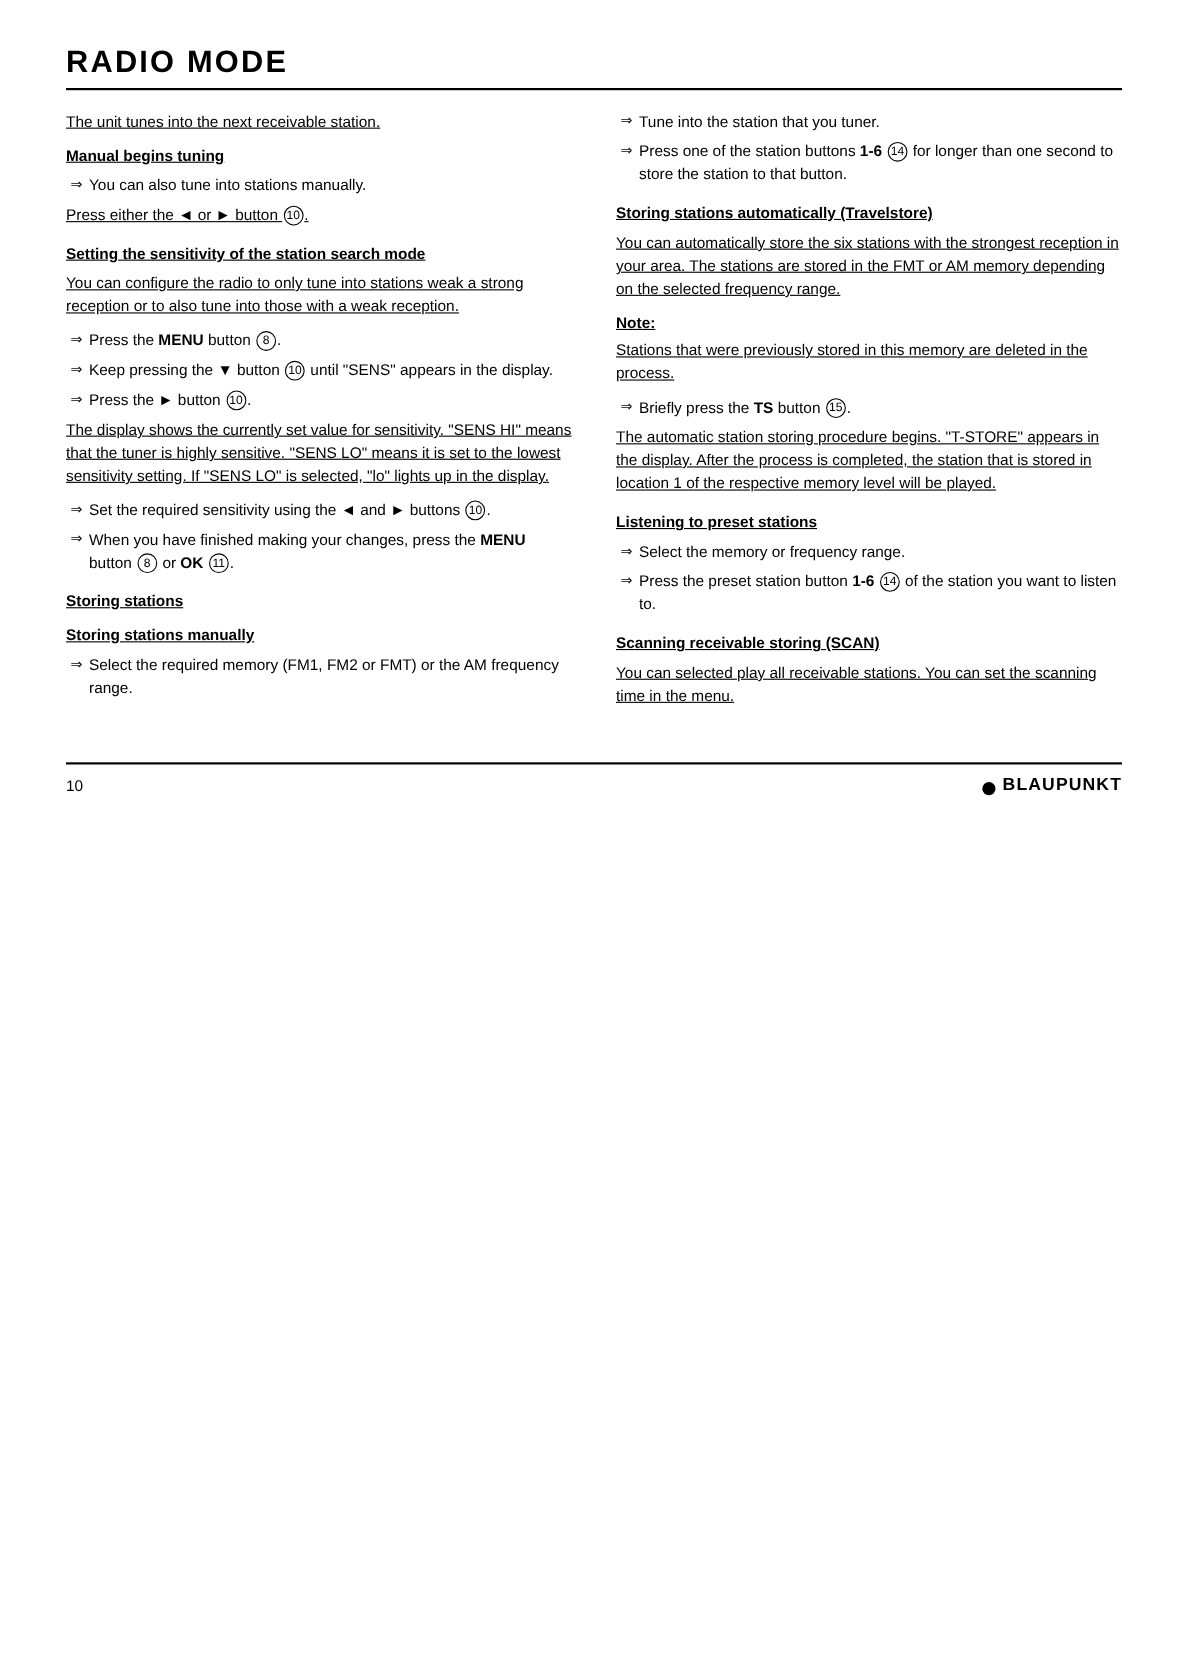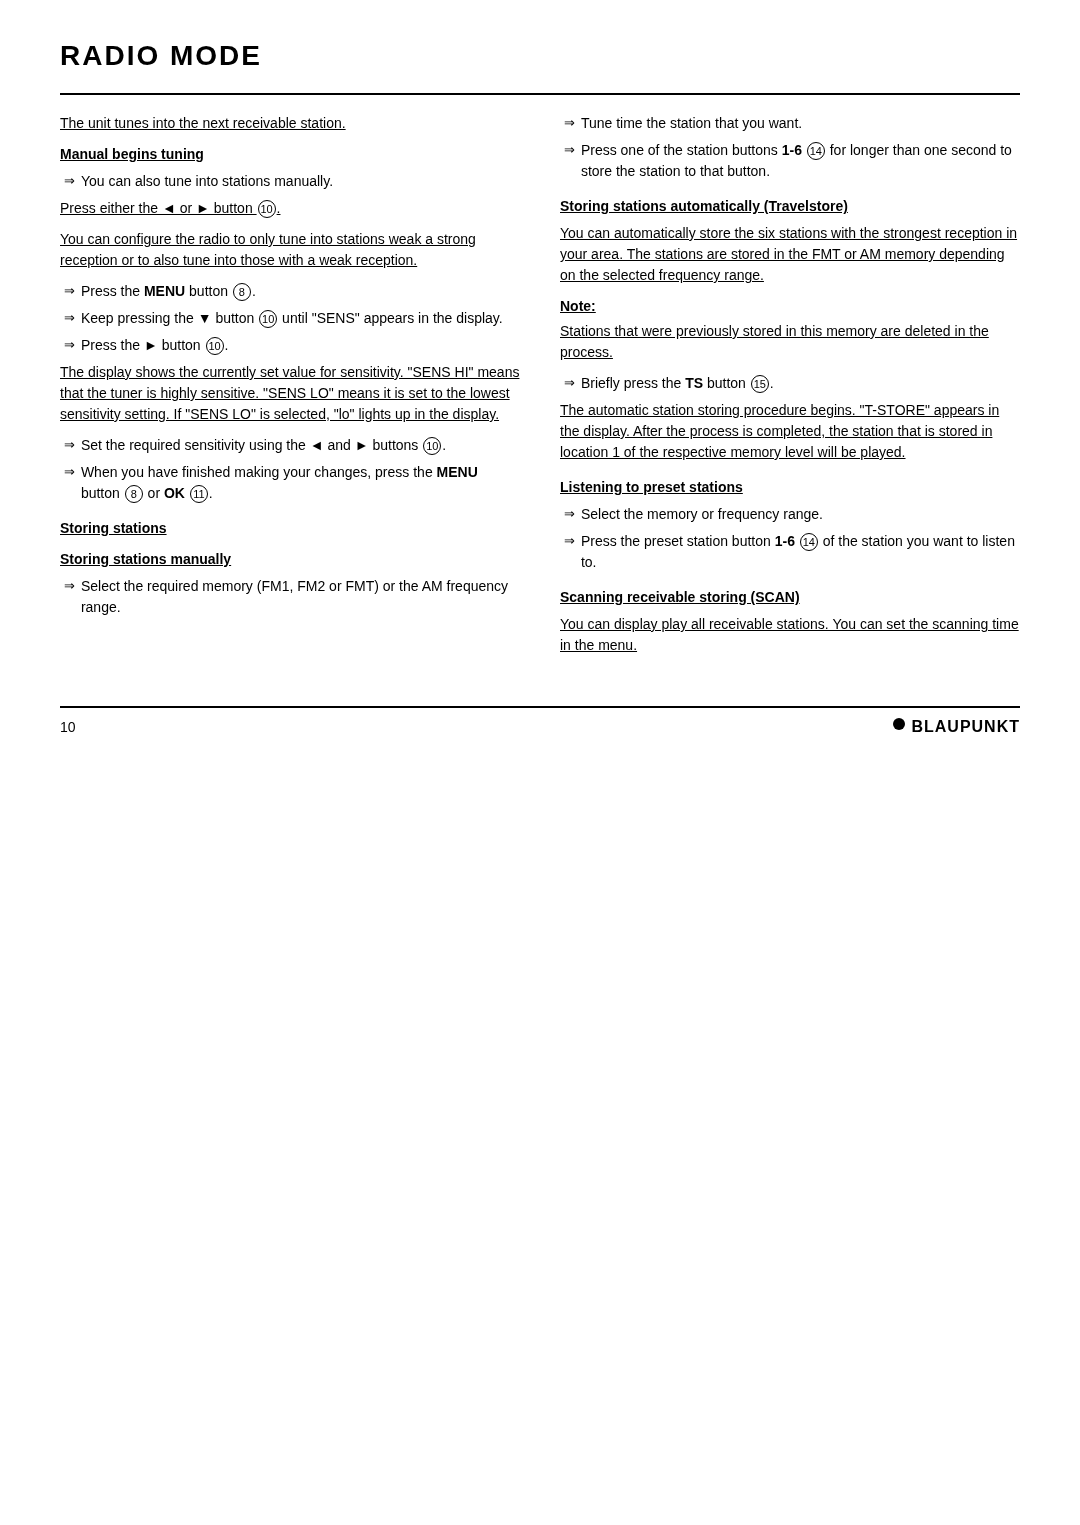--- a/index.html
+++ b/index.html
@@ -17,21 +17,21 @@
       min-height: 1525px;
       padding: 40px 60px 60px 60px;
     }
 
     .page-title {
       font-size: 28px;
       font-weight: 900;
       letter-spacing: 2px;
       text-transform: uppercase;
       border-bottom: 2px solid #000;
-      padding-bottom: 21px;
+      padding-bottom: 8px;
       margin-bottom: 18px;
     }
 
     .two-col {
       display: flex;
       gap: 40px;
     }
 
     .col {
       flex: 1;
@@ -105,21 +105,21 @@
       padding-top: 10px;
     }
 
     .footer-page {
       font-size: 14px;
       font-weight: normal;
     }
 
     .footer-brand {
       display: flex;
-      align-items: flex-start;
+      align-items: flex-end;
       gap: 6px;
       font-weight: bold;
       font-size: 16px;
       letter-spacing: 1px;
     }
 
     .brand-dot {
       width: 12px;
       height: 12px;
       background: #000;
@@ -139,20 +139,21 @@
 
     <p class="sub-heading">Manual begins tuning</p>
 
     <div class="arrow-item">
       <span class="arrow">⇒</span>
       <span class="arrow-text">You can also tune into stations manually.</span>
     </div>
 
     <p>Press either the ◄ or ► button <span class="circle-num">10</span>.</p>
 
+    <p class="section-heading">Setting the sensitivity of the station search mode</p>
 
     <p>You can configure the radio to only tune into stations weak a strong reception or to also tune into those with a weak reception.</p>
 
     <div class="arrow-item">
       <span class="arrow">⇒</span>
       <span class="arrow-text">Press the <strong>MENU</strong> button <span class="circle-num">8</span>.</span>
     </div>
 
     <div class="arrow-item">
       <span class="arrow">⇒</span>
@@ -183,21 +184,21 @@
     <div class="arrow-item">
       <span class="arrow">⇒</span>
       <span class="arrow-text">Select the required memory (FM1, FM2 or FMT) or the AM frequency range.</span>
     </div>
   </div>
 
   <div class="col">
 
     <div class="arrow-item">
       <span class="arrow">⇒</span>
-      <span class="arrow-text">Tune time the station that you want.</span>
+      <span class="arrow-text">Tune into the station that you tuner.</span>
     </div>
 
     <div class="arrow-item">
       <span class="arrow">⇒</span>
       <span class="arrow-text">Press one of the station buttons <strong>1-6</strong> <span class="circle-num">14</span> for longer than one second to store the station to that button.</span>
     </div>
 
     <p class="section-heading">Storing stations automatically (Travelstore)</p>
 
     <p>You can automatically store the six stations with the strongest reception in your area. The stations are stored in the FMT or AM memory depending on the selected frequency range.</p>
@@ -219,21 +220,21 @@
       <span class="arrow-text">Select the memory or frequency range.</span>
     </div>
 
     <div class="arrow-item">
       <span class="arrow">⇒</span>
       <span class="arrow-text">Press the preset station button <strong>1-6</strong> <span class="circle-num">14</span> of the station you want to listen to.</span>
     </div>
 
     <p class="section-heading">Scanning receivable storing (SCAN)</p>
 
-    <p>You can display play all receivable stations. You can set the scanning time in the menu.</p>
+    <p>You can selected play all receivable stations. You can set the scanning time in the menu.</p>
 
   </div>
 </div>
 
 <div class="footer">
   <span class="footer-page">10</span>
   <div class="footer-brand">
     <span class="brand-dot"></span>
     <span>BLAUPUNKT</span>
   </div>

